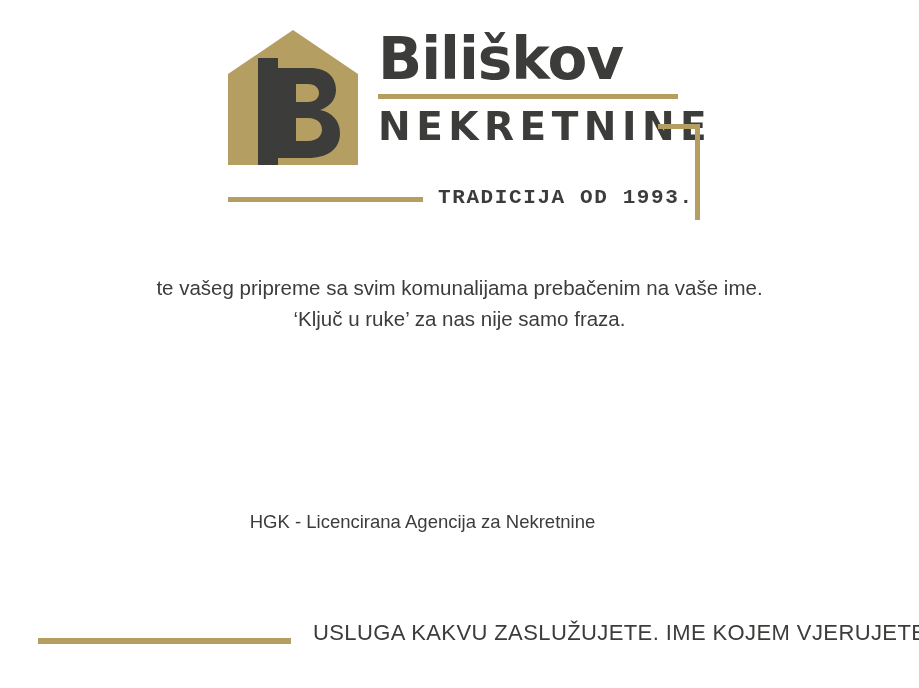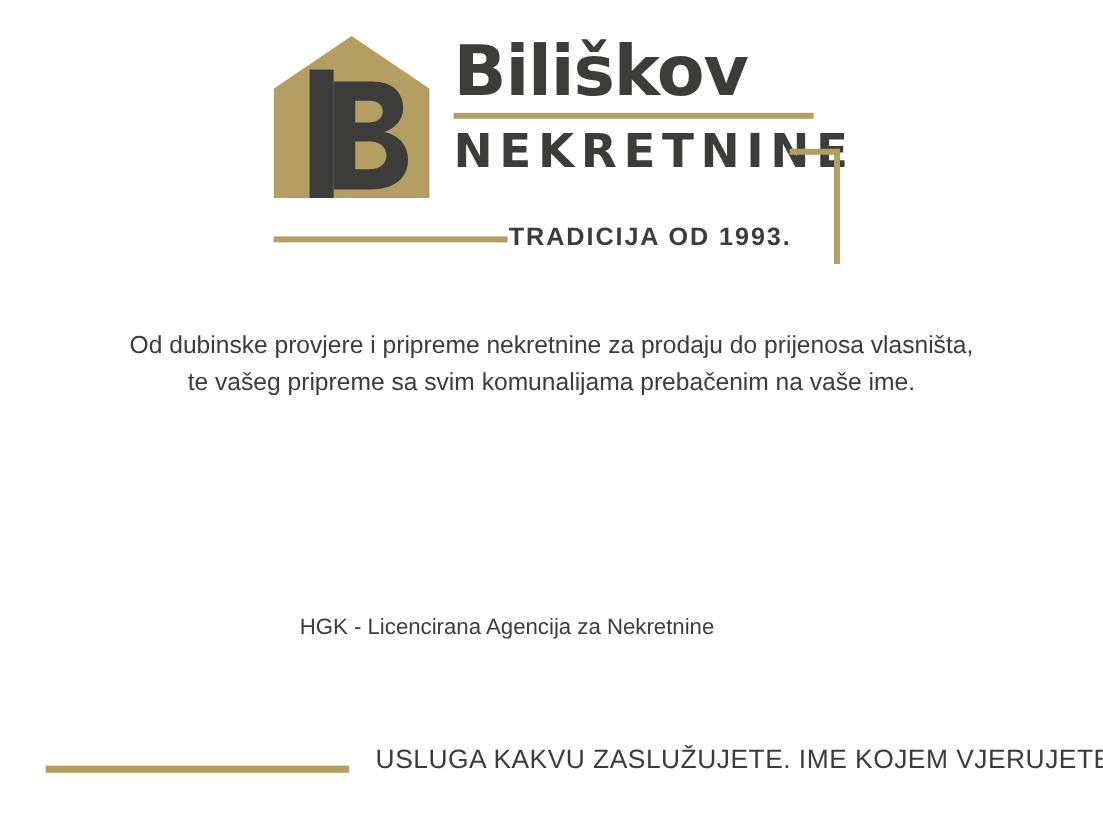--- a/index.html
+++ b/index.html
@@ -103,23 +103,23 @@
   .tagline-rule {
     position: absolute;
     left: 0px;
     top: 11px;
     width: 195px;
     height: 5px;
     background: #b59e62;
   }
   .tagline-text {
     position: absolute;
-    left: 196px;
+    left: 210px;
     top: 0px;
-    font-family: Liberation Sans, sans-serif;
+    font-family: Liberation Mono, monospace;
     font-weight: bold;
     font-size: 21px;
     letter-spacing: 1.6px;
     color: #3c3c3b;
     white-space: nowrap;
   }
 
   
   .body-copy {
     position: absolute;
@@ -201,22 +201,22 @@
     <div class="bracket-h-top"></div>
     <div class="bracket-v"></div>
 
     <div class="tagline-row">
       <div class="tagline-rule"></div>
       <div class="tagline-text">TRADICIJA OD 1993.</div>
     </div>
   </div>
 
   <div class="body-copy">
-    <p>Od dubinske provjere i pripreme nekretnine za prodaju do prijenosa vlasništa,</p>
     <p>te vašeg pripreme sa svim komunalijama prebačenim na vaše ime.</p>
+    <p>‘Ključ u ruke’ za nas nije samo fraza.</p>
   </div>
 
   <div class="license-line">HGK - Licencirana Agencija za Nekretnine</div>
 
   <div class="footer">
     <div class="footer-rule"></div>
     <div class="footer-text">USLUGA KAKVU ZASLUŽUJETE. IME KOJEM VJERUJETE.</div>
   </div>
 
 </div>

